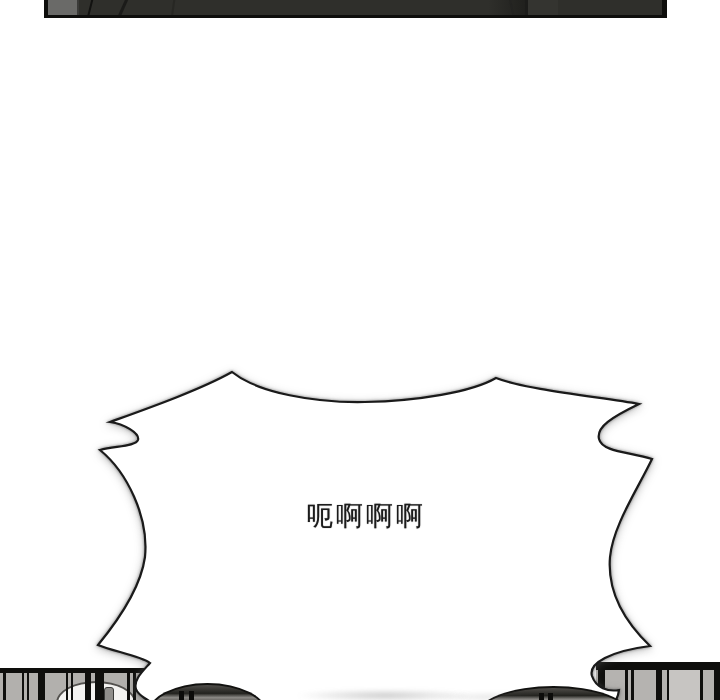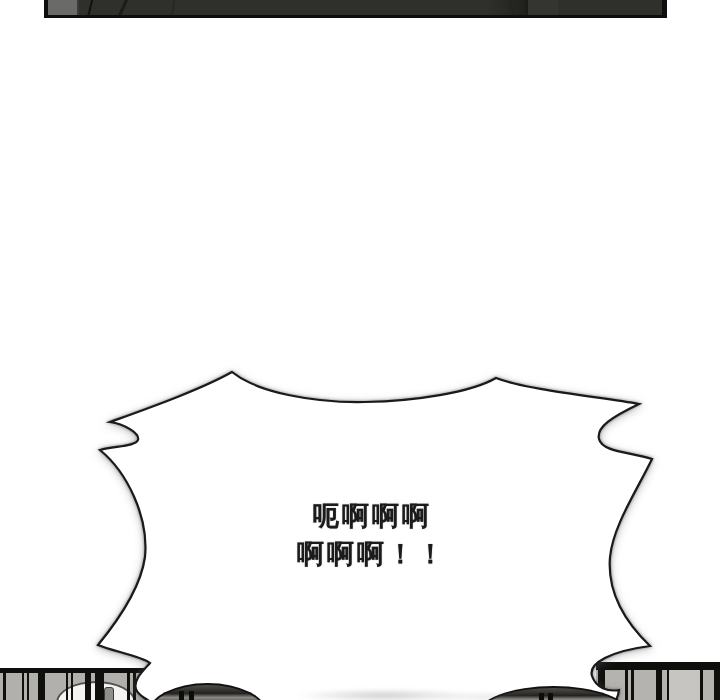--- a/index.html
+++ b/index.html
@@ -62,22 +62,22 @@
     filter:blur(2px);
   }
   .center-shadow.s2{left:430px;top:692px;width:120px;height:10px;opacity:.5;}
 
   
   .bubble-svg{
     left:0;top:0;width:720px;height:700px;z-index:3;
     filter:drop-shadow(0 0 1.5px rgba(50,50,50,.55)) drop-shadow(0 2px 4px rgba(100,100,100,.38));
   }
   .bubble-text{
-    left:256px;top:497px;width:232px;z-index:6;
-    text-align:center;font-size:27px;font-weight:bold;color:#1b1b1b;
+    left:250px;top:497px;width:232px;z-index:6;
+    text-align:center;font-size:27px;font-weight:normal;color:#1b1b1b;
     line-height:38px;letter-spacing:3px;
     font-family:"DejaVu Sans","Liberation Sans",sans-serif;
     text-shadow:0 0 1px rgba(30,30,30,.6);
   }
 </style>
 </head>
 <body>
 
 <div class="stage">
 
@@ -148,16 +148,15 @@
   <div class="abs dome dome-right">
     <div class="dome-bar" style="left:60px;top:5px;width:5px;height:20px;"></div>
     <div class="dome-bar" style="left:69px;top:5px;width:5px;height:20px;"></div>
   </div>
 
   <div class="abs center-shadow"></div>
   <div class="abs center-shadow s2"></div>
 
   <div class="abs bubble-text">
     <div>呃啊啊啊</div>
-    <div>啊啊啊！！</div>
   </div>
 
 </div>
 
 </body></html>

